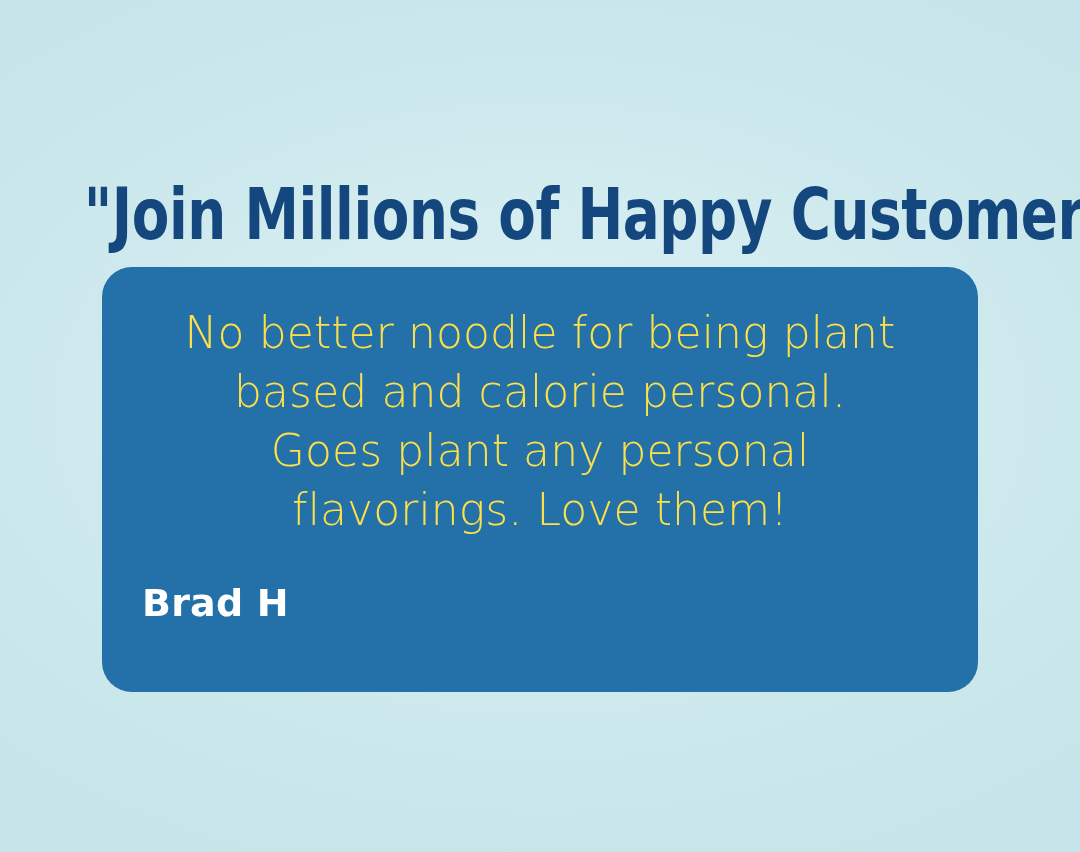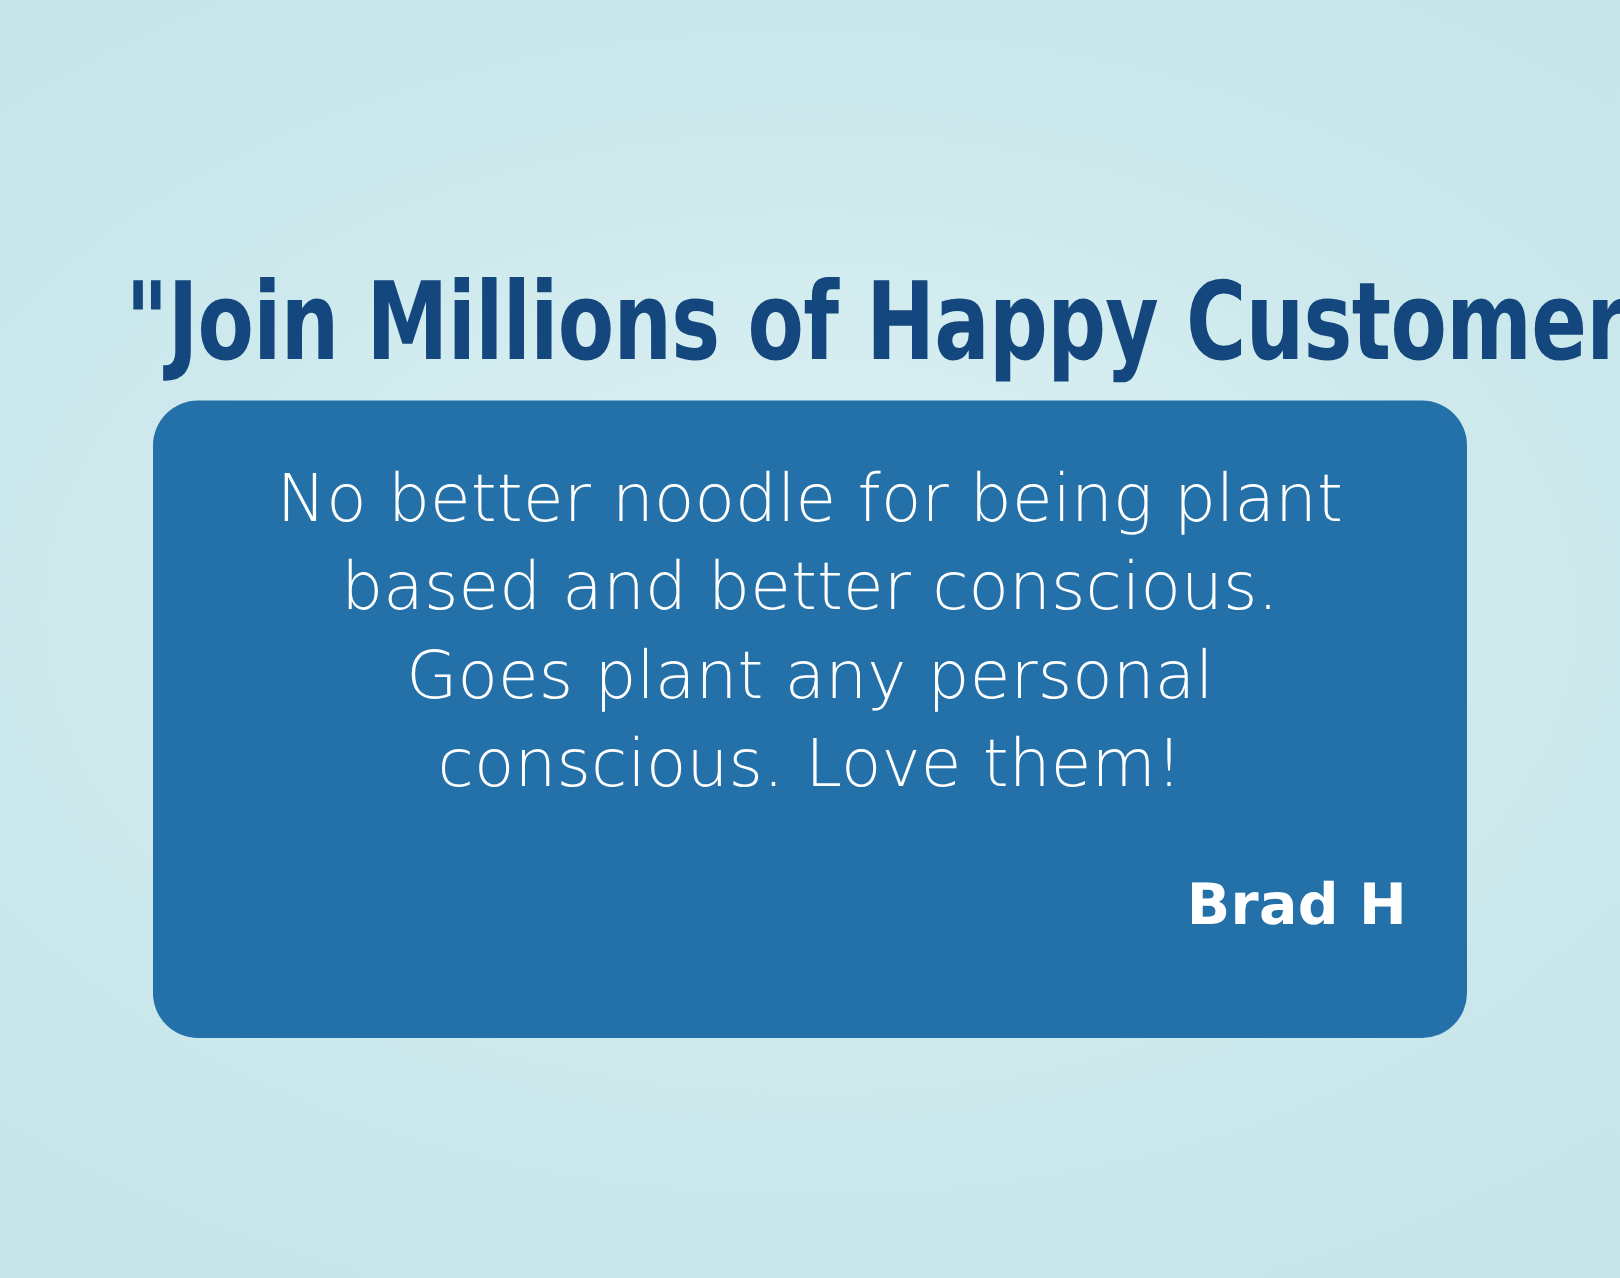--- a/index.html
+++ b/index.html
@@ -67,61 +67,61 @@
     flex-direction: column;
     align-items: center;
     justify-content: flex-start;
     padding: 36px 40px 0 40px;
   }
 
   #quote-text {
     margin: 0;
     width: 100%;
     text-align: center;
-    color: #ffffff;
+    color: #fde047;
     font-family: "DejaVu Sans", sans-serif;
     font-weight: 300;
     font-size: 44px;
     line-height: 59px;
     letter-spacing: 0.1px;
     -webkit-font-smoothing: antialiased;
   }
 
   #quote-text .line {
     display: block;
     white-space: nowrap;
   }
 
   #attribution {
     margin: 0;
     padding-top: 40px;
     width: 100%;
-    text-align: right;
+    text-align: left;
     color: #ffffff;
     font-family: "DejaVu Sans", sans-serif;
     font-weight: 700;
     font-size: 38px;
     line-height: 48px;
     letter-spacing: 0.2px;
     -webkit-font-smoothing: antialiased;
   }
 </style>
 </head>
 <body>
 
 <div id="poster">
 
   <h1 id="headline">"Join Millions of Happy Customers"</h1>
 
   <div id="quote-card">
 
     <blockquote id="quote-text">
       <span class="line">No better noodle for being plant</span>
-      <span class="line">based and better conscious.</span>
+      <span class="line">based and calorie personal.</span>
       <span class="line">Goes plant any personal</span>
-      <span class="line">conscious. Love them!</span>
+      <span class="line">flavorings. Love them!</span>
     </blockquote>
 
     <p id="attribution">Brad H</p>
 
   </div>
 
 </div>
 
 </body></html>

